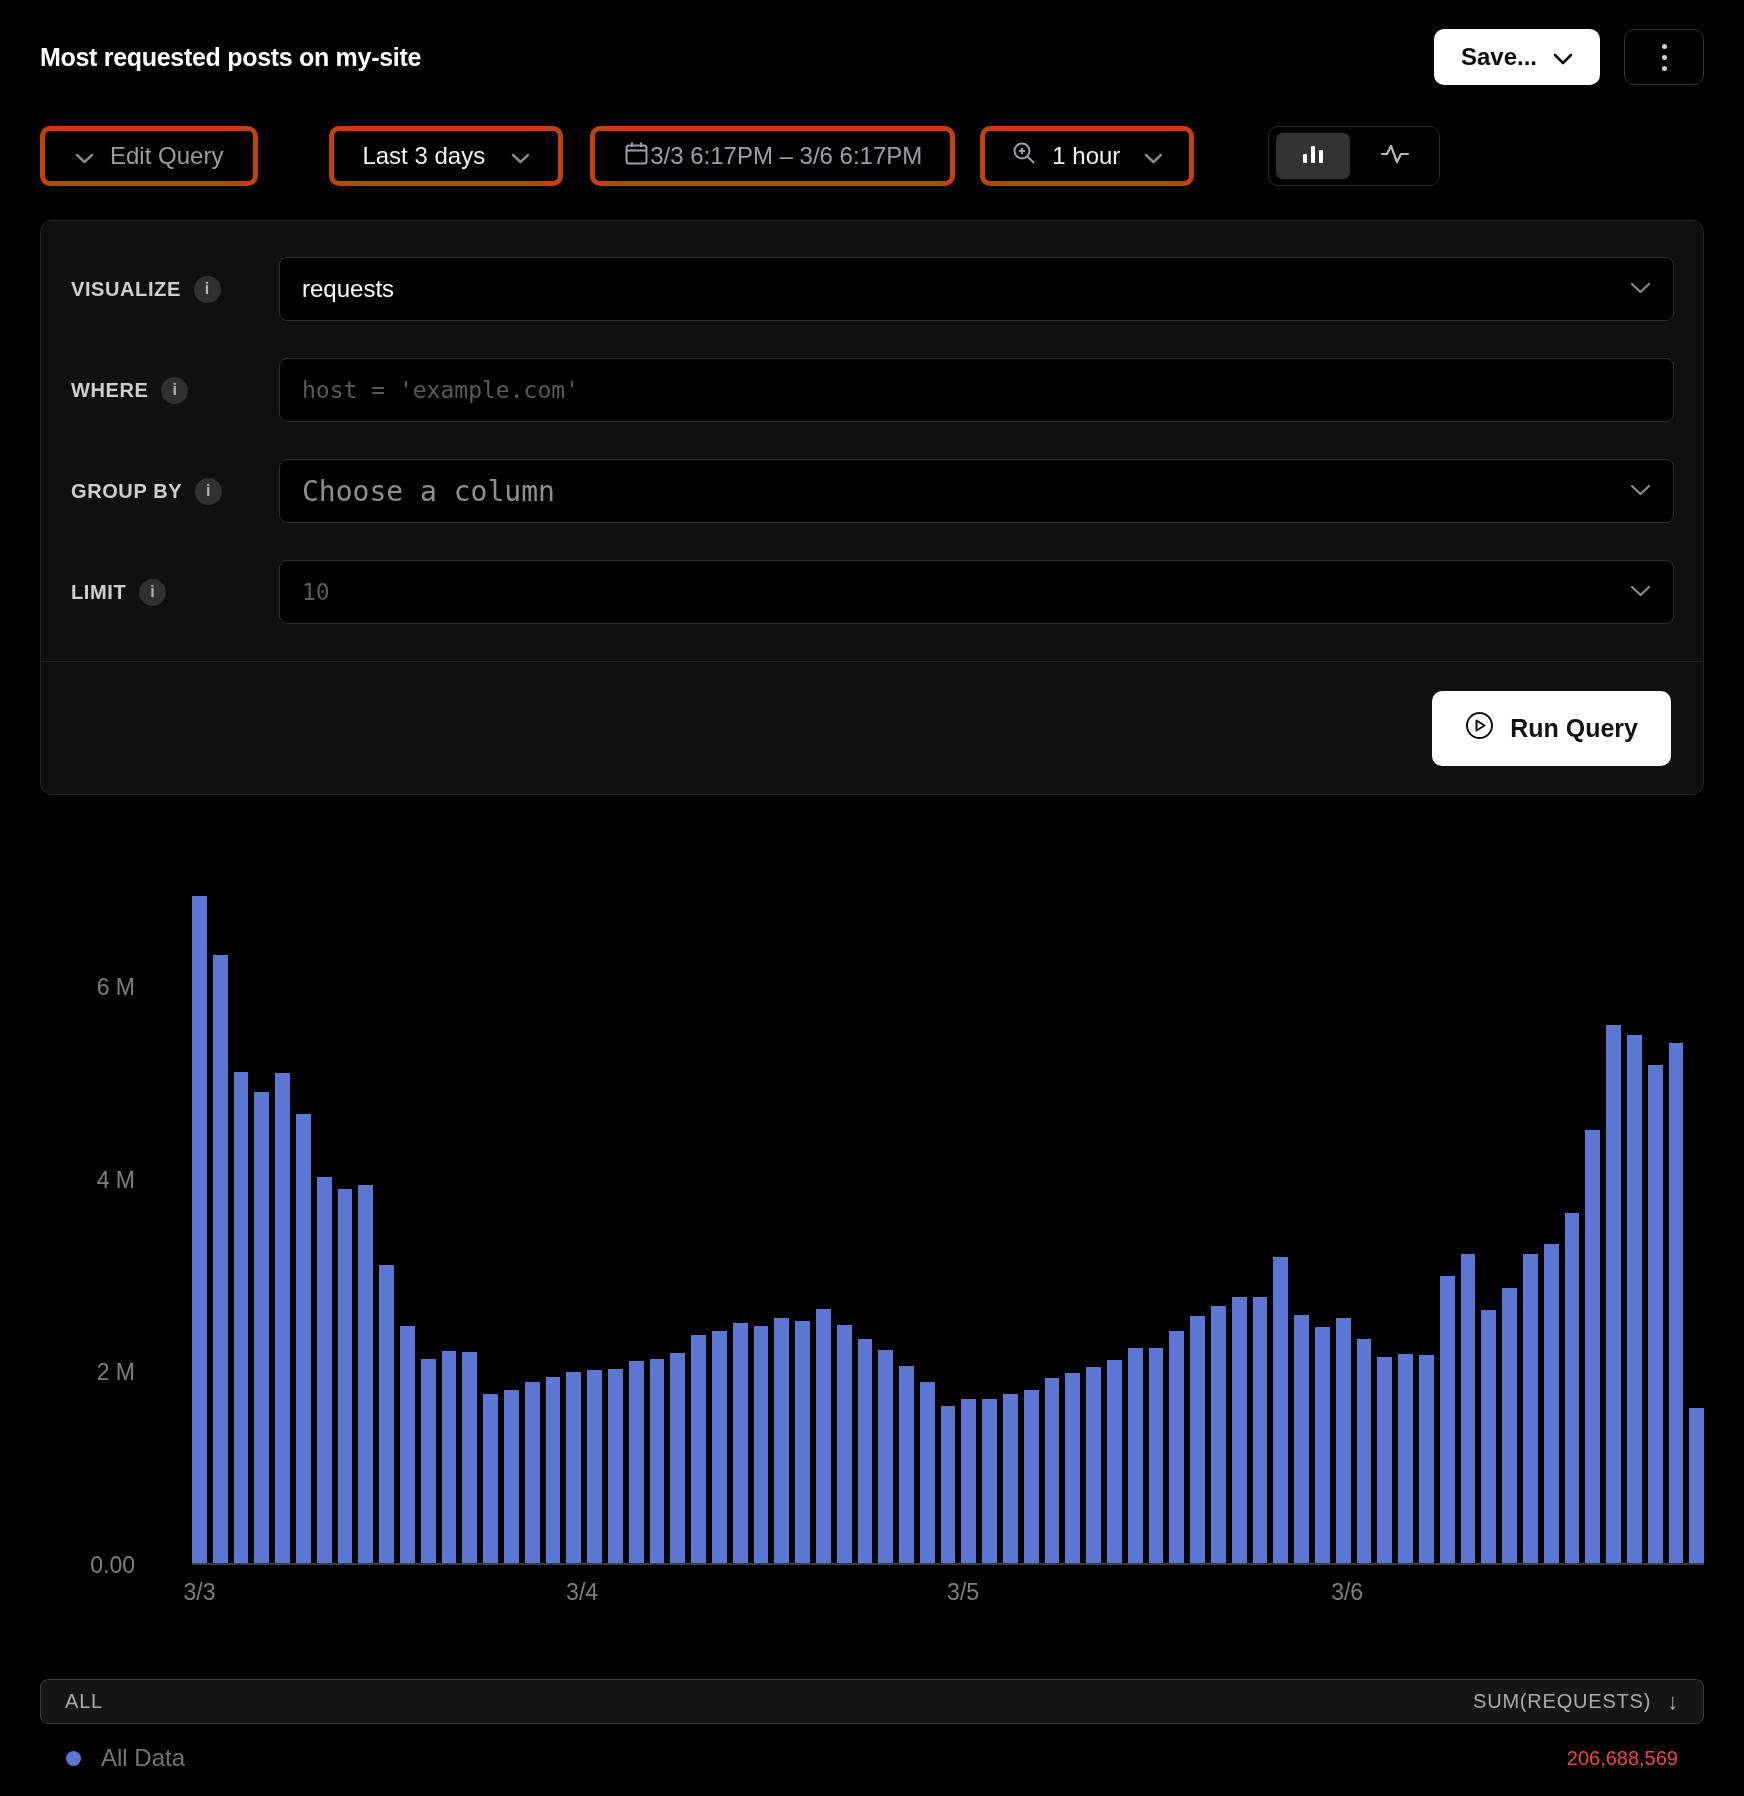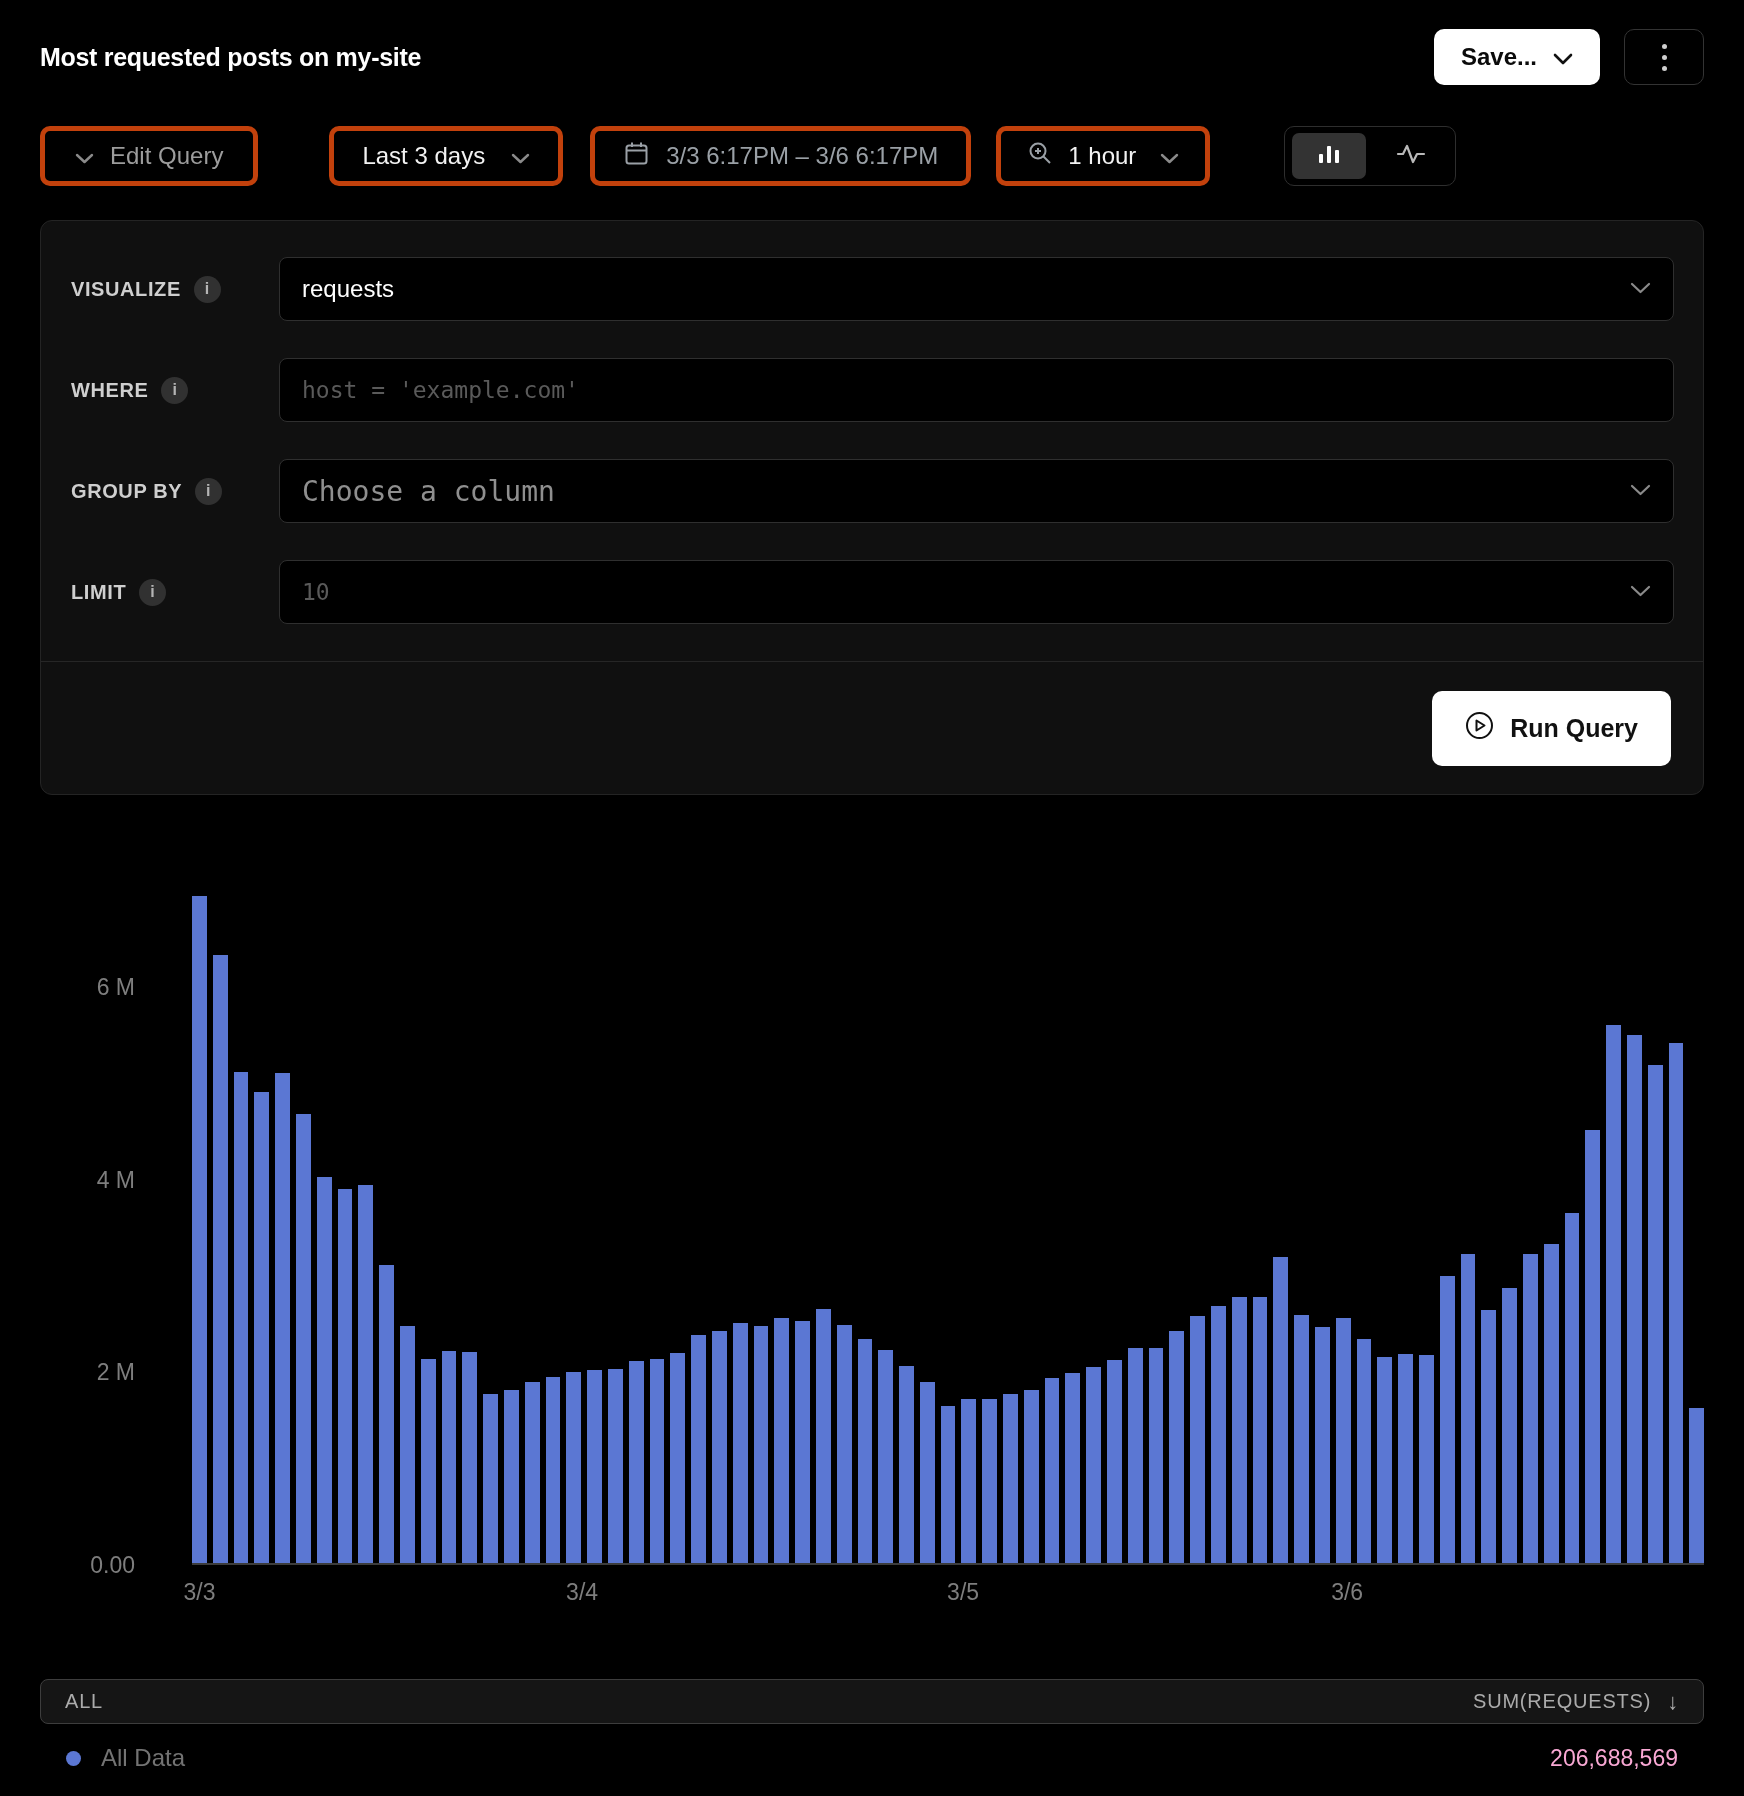--- a/index.html
+++ b/index.html
@@ -29,21 +29,21 @@
 
   
   .toolbar { display:flex; align-items:center; margin-top:40px; height:60px; }
   .tb-btn {
     height:60px; border:5px solid #c2410c; border-radius:10px; background:transparent;
     display:flex; align-items:center; font-size:24px; color:#f2f2f2; cursor:pointer;
     font-family:inherit;
   }
   .edit-query { padding:0 30px; gap:16px; color:#9c9c9c; }
   .range-select { padding:0 28px; gap:26px; margin-left:71px; }
-  .date-range { padding:0 28px; gap:16px; margin-left:27px; color:#9aa0a6; }
+  .date-range { padding:0 28px; margin-left:27px; color:#9aa0a6; }
   .interval { padding:0 26px; gap:14px; margin-left:25px; }
   .interval .chev { margin-left:10px; }
   .chart-toggle {
     margin-left:74px; height:60px; width:172px; border:1px solid #2e2e2e; border-radius:10px;
     display:flex; align-items:center; justify-content:space-between; padding:0 7px;
   }
   .seg { width:74px; height:46px; border-radius:7px; display:flex; align-items:center; justify-content:center; cursor:pointer; }
   .seg.active { background:#333; }
 
   
@@ -101,21 +101,21 @@
   }
   .sum-header .left { font-size:20px; color:#ababab; letter-spacing:0.8px; }
   .sum-header .right { display:flex; align-items:center; gap:16px;
     font-size:20px; color:#ababab; letter-spacing:0.8px; }
   .sort-arrow { font-size:22px; color:#ababab; }
   .sum-row { display:flex; align-items:center; justify-content:space-between;
     padding:20px 26px 0 26px; }
   .sum-row .left { display:flex; align-items:center; gap:20px; }
   .legend-dot { width:15px; height:15px; border-radius:50%; background:#5b77d3; }
   .series-name { font-size:24px; color:#737373; }
-  .series-value { font-size:23px; color:#f9a8d4;text-align:center; }
+  .series-value { font-size:20px; color:#ef4444;text-align:center; }
 
   .chev { display:block; }
 </style>
 </head>
 <body>
 
 <div class="page">
 
   <div class="header">
     <div class="page-title">Most requested posts on my-site</div>

